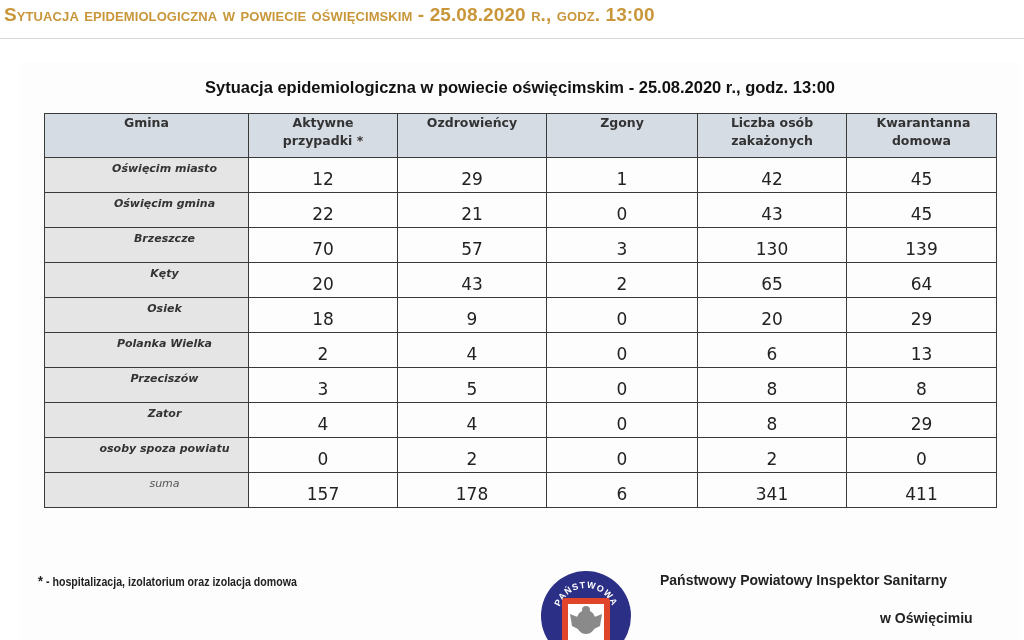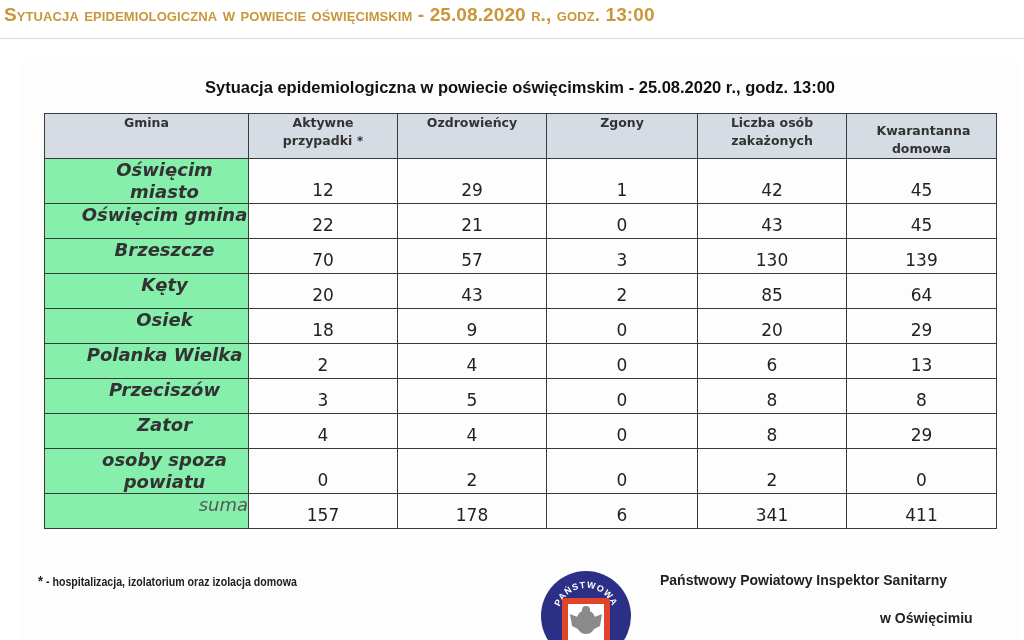--- a/index.html
+++ b/index.html
@@ -30,24 +30,24 @@
   }
   table.epi th, table.epi td {
     border:1.5px solid #3a3a3a; text-align:center; padding:0; color:#222;
   }
   table.epi th {
     background:#d6dce4; font-weight:bold; font-size:12.5px; vertical-align:top;
     height:43px; line-height:18px; color:#333;
   }
   table.epi td { height:34px; font-size:17px; vertical-align:bottom; line-height:26px; }
   table.epi td.name {
-    background:#86efac; font-weight:bold; font-style:italic; font-size:18px;
+    background:#e5e5e5; font-weight:bold; font-style:italic; font-size:11px;
     vertical-align:top; line-height:22px; color:#333;padding-left:36px;
   }
-  table.epi td.name.sum { font-weight:normal; color:#555;text-align:right; }
+  table.epi td.name.sum { font-weight:normal; color:#555; }
   .c0 { width:203px; } .c1 { width:148px; } .c2 { width:148px; }
   .c3 { width:150px; } .c4 { width:148px; } .c5 { width:149px; }
   .footnote {
     position:absolute; left:38px; top:572px; font-family:"Liberation Sans", sans-serif;
     font-size:12.5px; color:#222; font-weight:bold; transform:scaleX(0.85); transform-origin:left;
   }
   .footnote .star { font-size:15px; }
   .inspector {
     position:absolute; left:660px; top:572px; font-family:Liberation Sans, sans-serif;
     font-weight:bold; font-size:14px; color:#222;
@@ -68,21 +68,21 @@
 <div class="doc-title">Sytuacja epidemiologiczna w powiecie oświęcimskim - 25.08.2020 r., godz. 13:00</div>
 
 <table class="epi">
   <thead>
     <tr>
       <th class="c0">Gmina</th>
       <th class="c1"><span style="display:inline-block;width:90px;">Aktywne przypadki *</span></th>
       <th class="c2">Ozdrowieńcy</th>
       <th class="c3">Zgony</th>
       <th class="c4"><span style="display:inline-block;width:90px;">Liczba osób zakażonych</span></th>
-      <th class="c5"><span style="display:inline-block;width:90px;margin-top:8px;">Kwarantanna domowa</span></th>
+      <th class="c5"><span style="display:inline-block;width:90px;">Kwarantanna domowa</span></th>
     </tr>
   </thead>
   <tbody>
     <tr>
       <td class="name">Oświęcim miasto</td>
       <td>12</td>
       <td>29</td>
       <td>1</td>
       <td>42</td>
       <td>45</td>
@@ -101,21 +101,21 @@
       <td>57</td>
       <td>3</td>
       <td>130</td>
       <td>139</td>
     </tr>
     <tr>
       <td class="name">Kęty</td>
       <td>20</td>
       <td>43</td>
       <td>2</td>
-      <td>85</td>
+      <td>65</td>
       <td>64</td>
     </tr>
     <tr>
       <td class="name">Osiek</td>
       <td>18</td>
       <td>9</td>
       <td>0</td>
       <td>20</td>
       <td>29</td>
     </tr>

